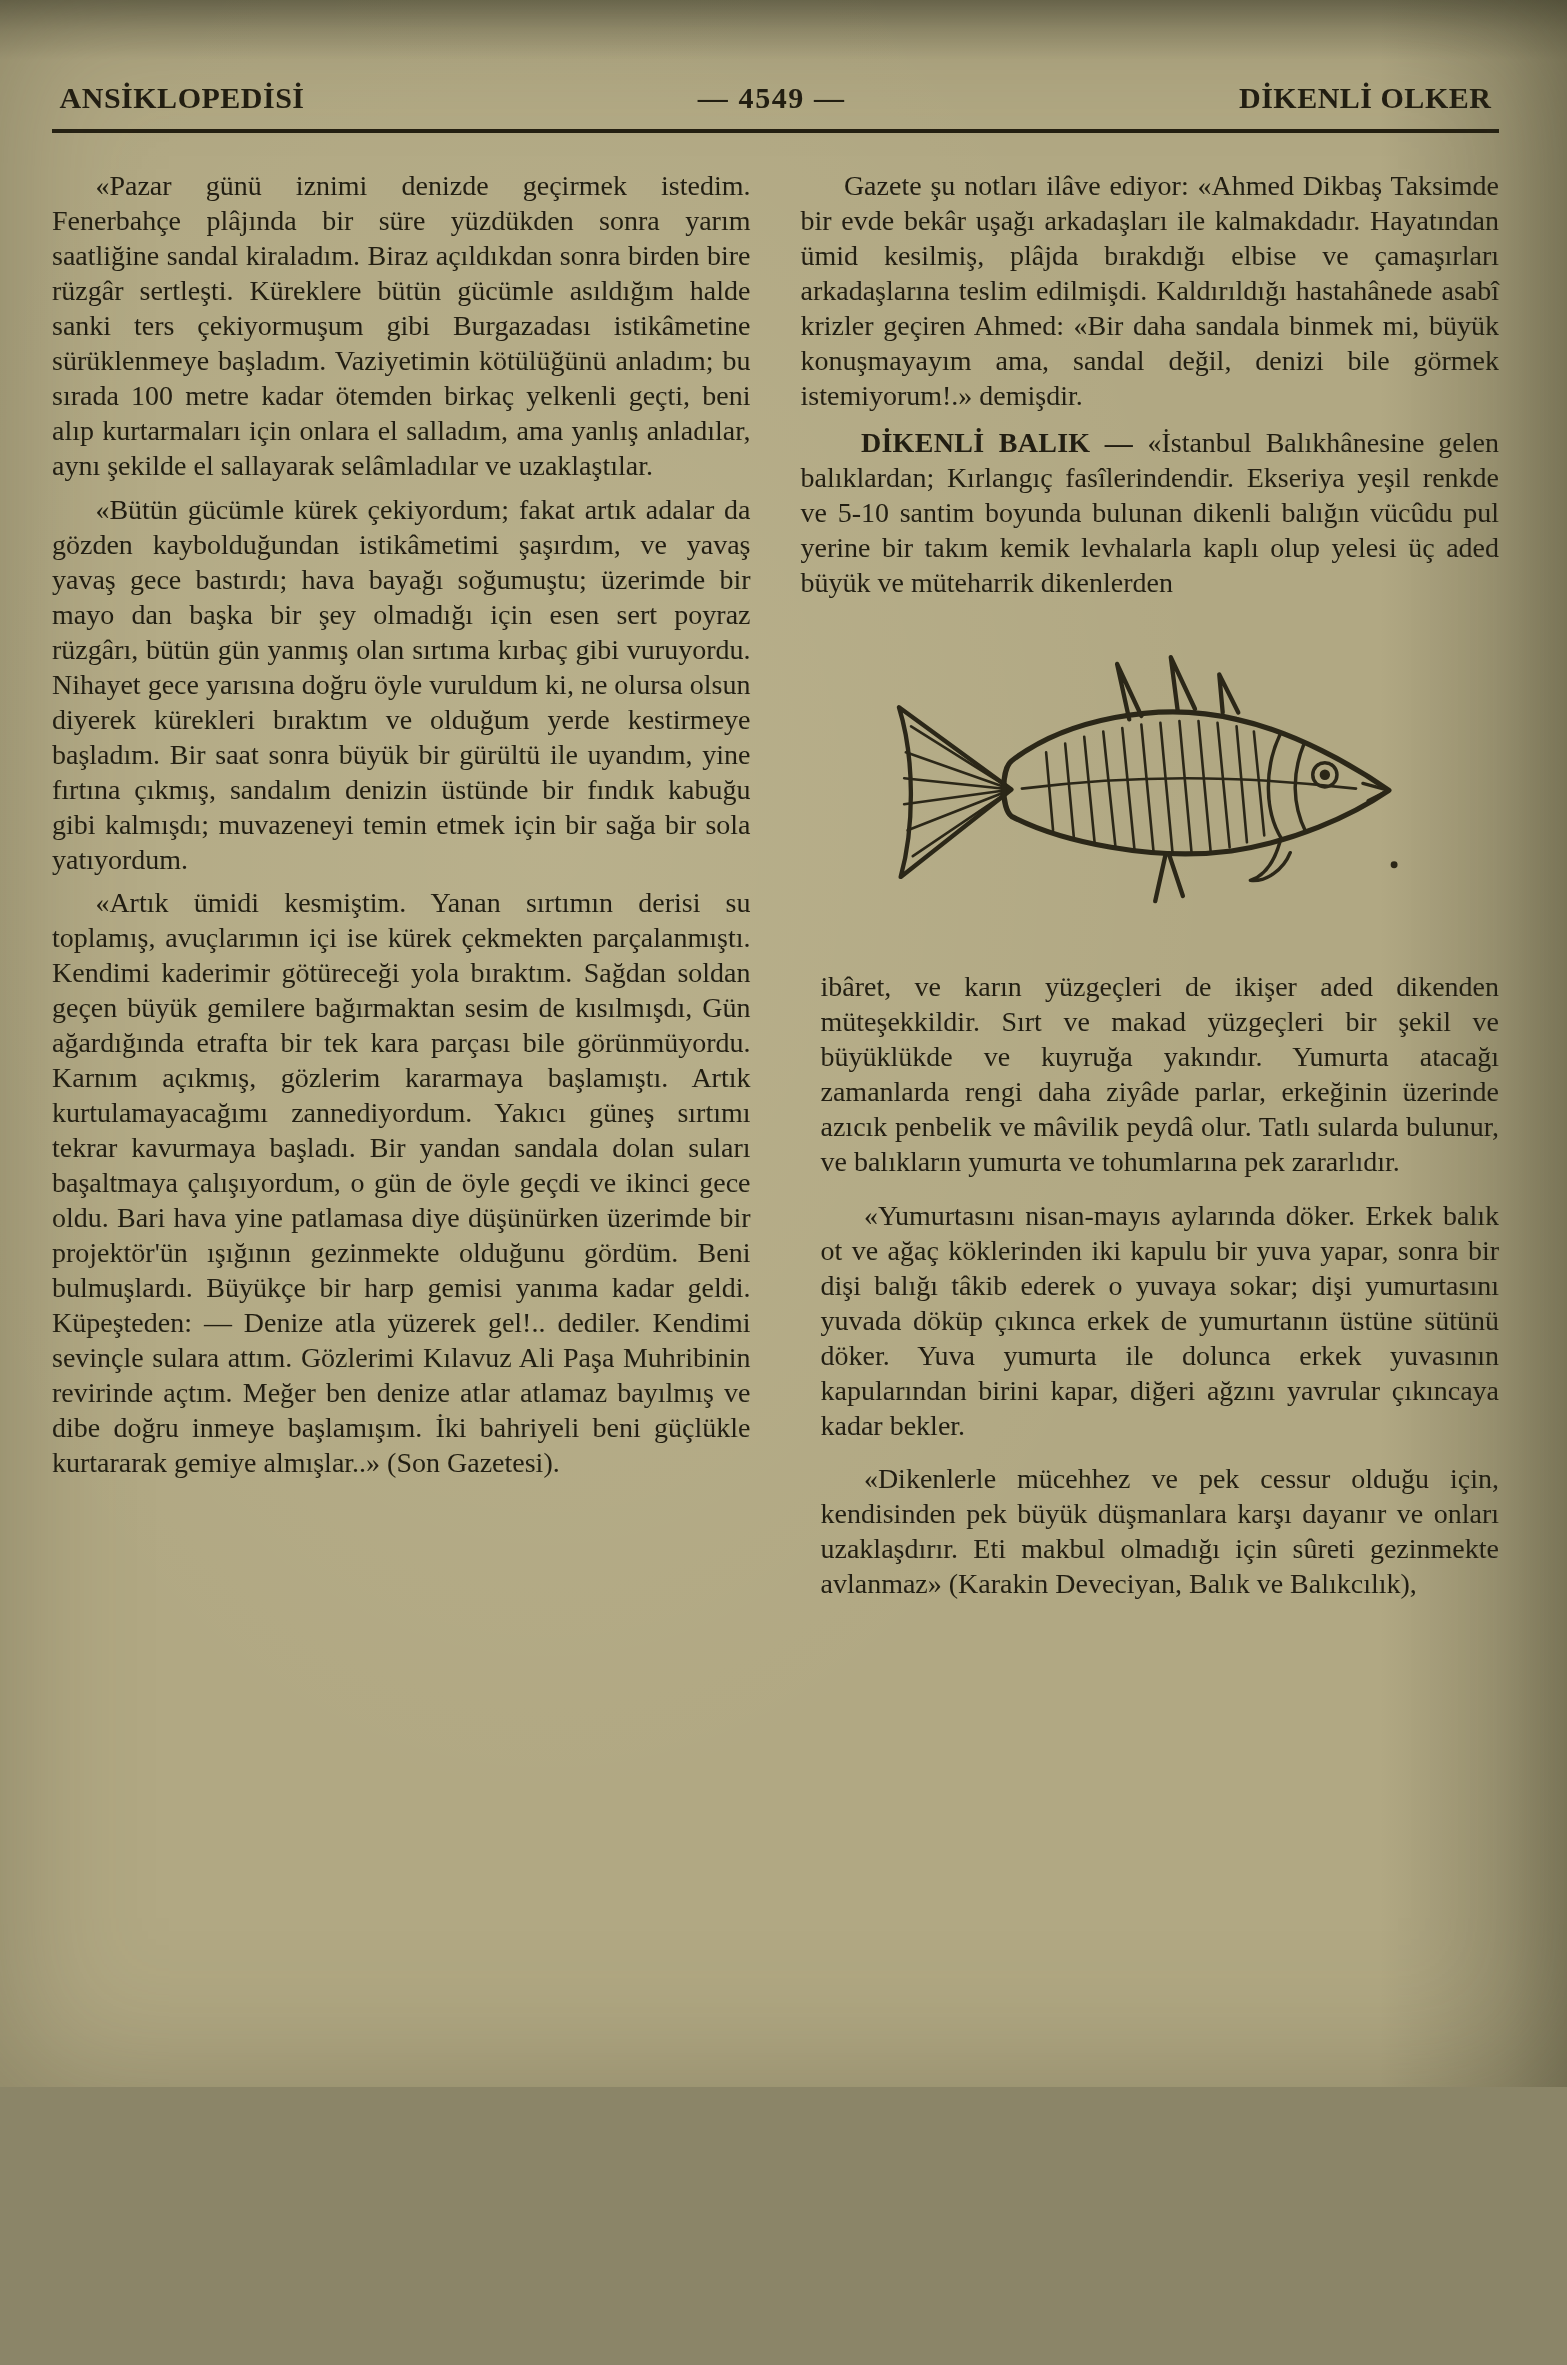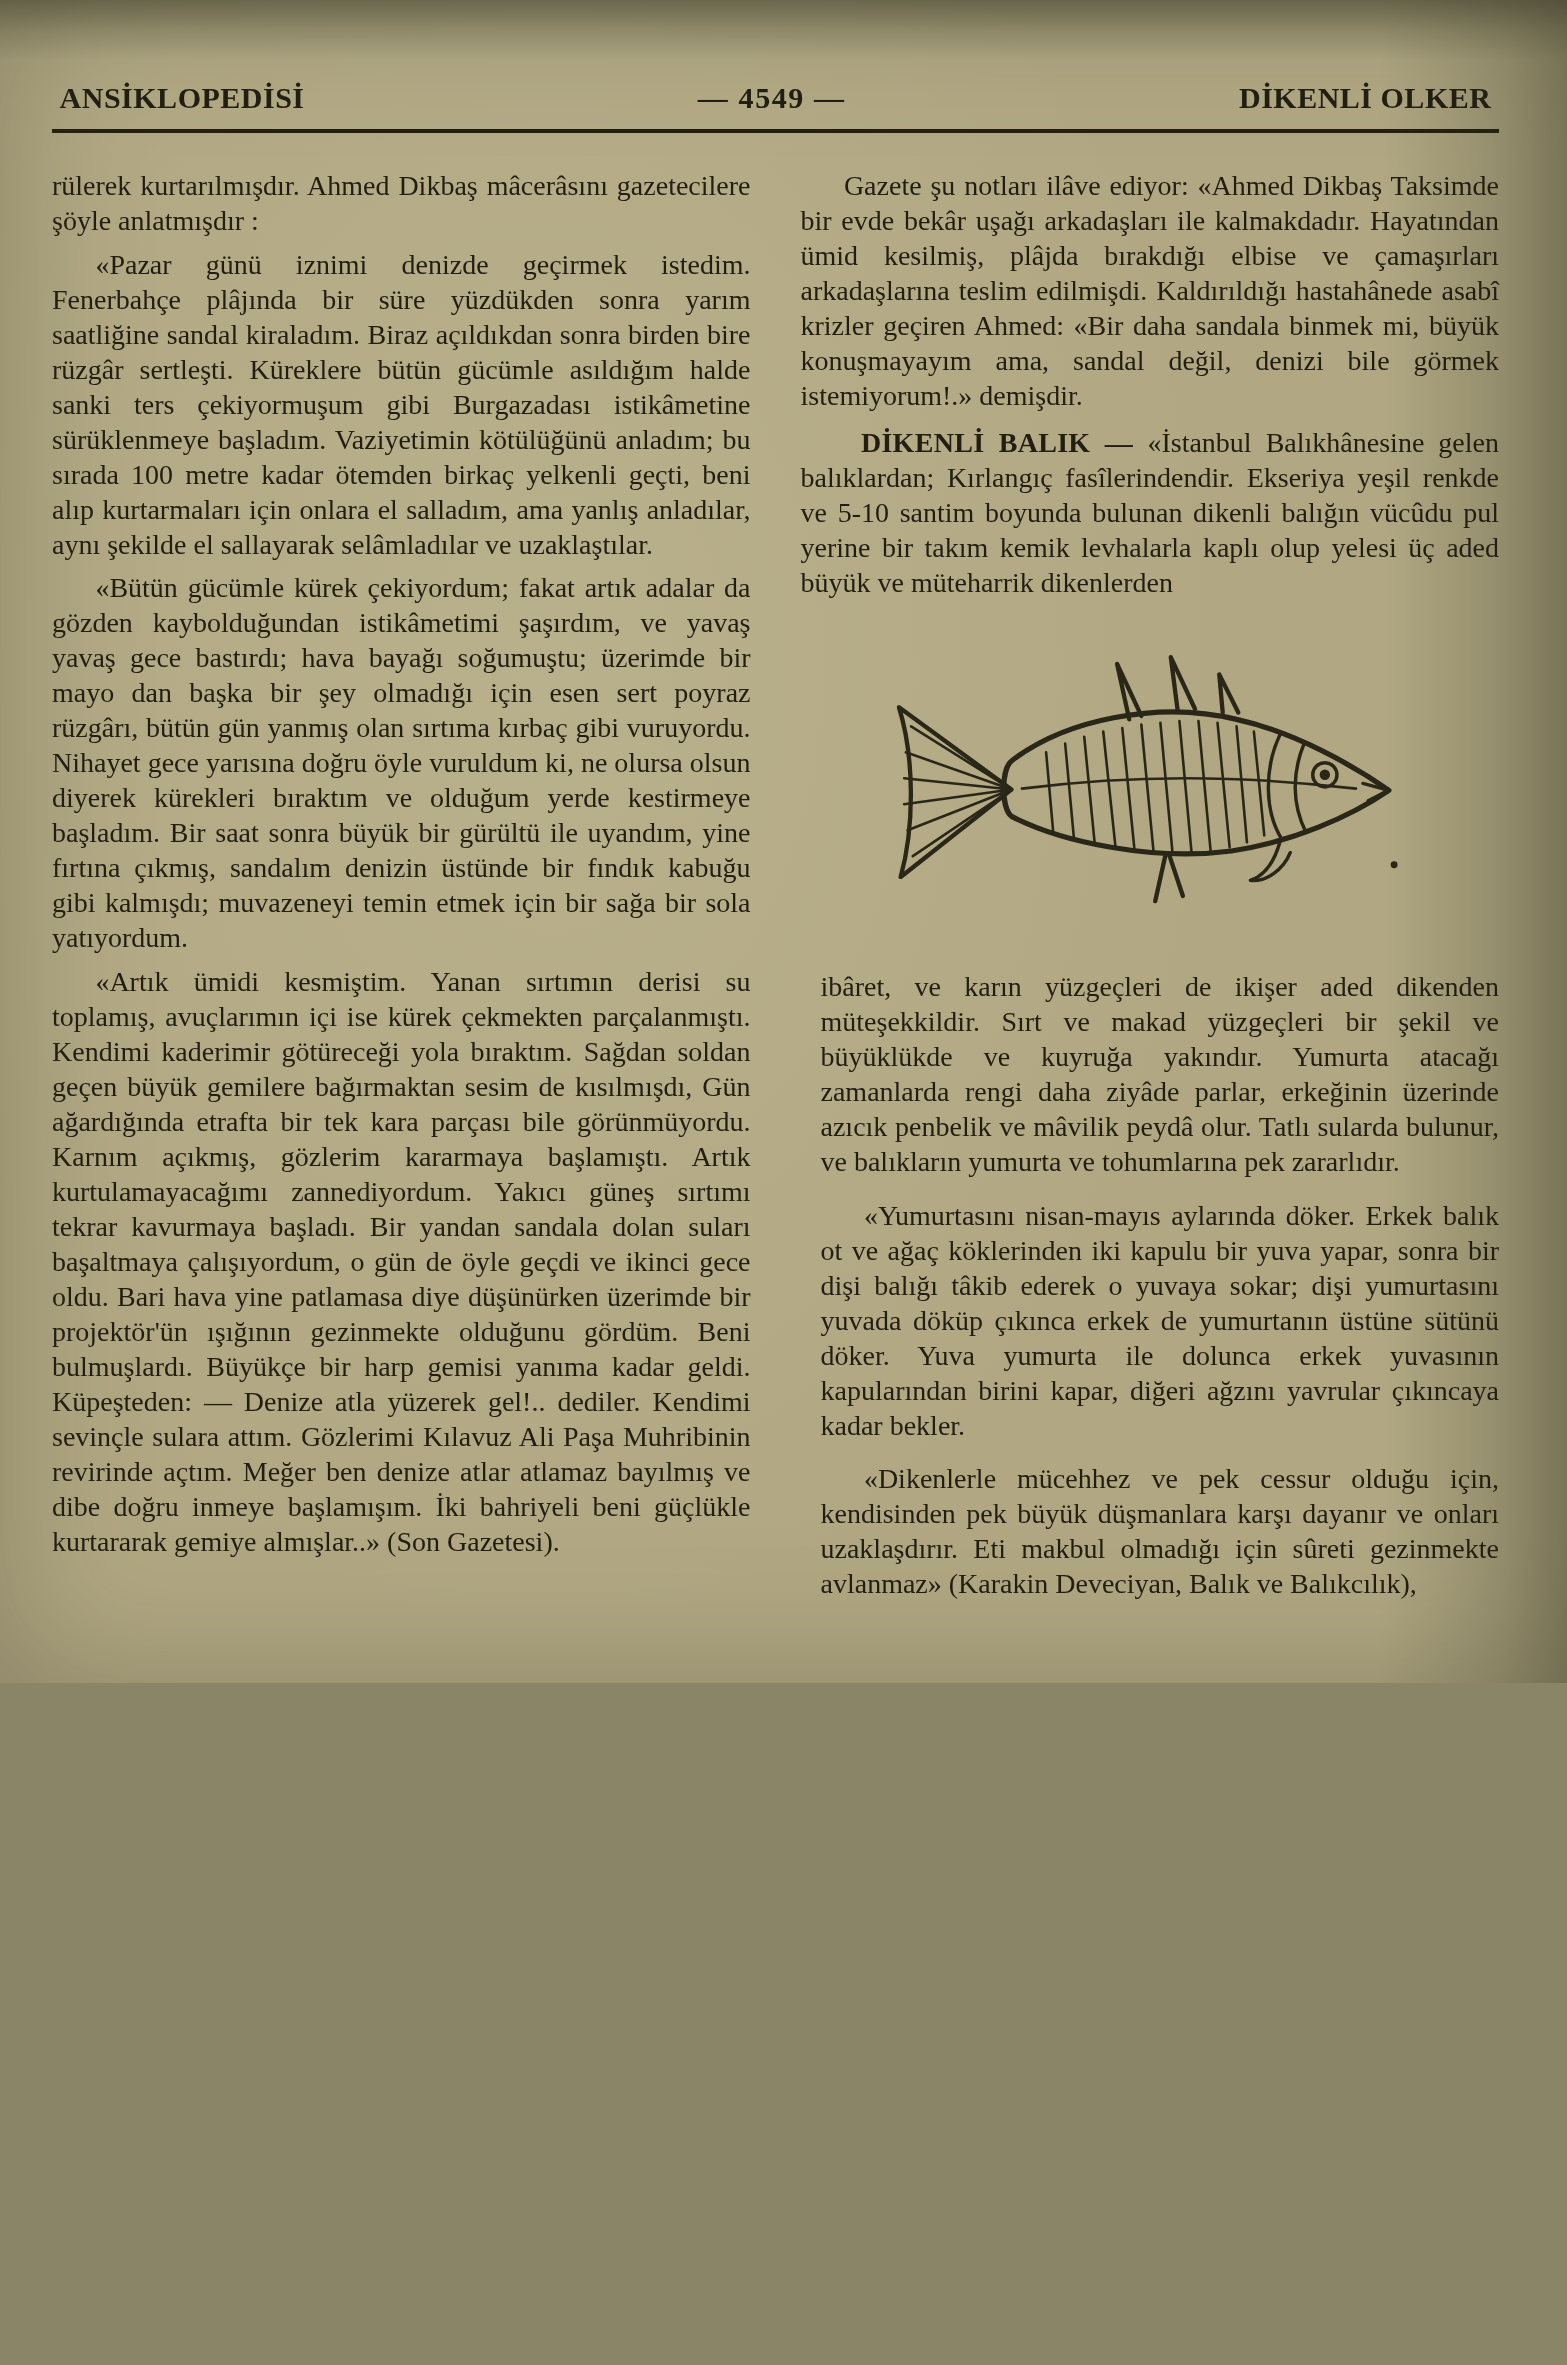--- a/index.html
+++ b/index.html
@@ -1,18 +1,18 @@
 <!DOCTYPE html>
 <html lang="tr" style="font-size:8.7px"><head>
 <meta charset="utf-8">
 <style>
   html,body{margin:0;padding:0;background:#8b8568;}
   .paper{
     position:relative;
-    width:1567px;height:1683px;
+    width:1567px;height:2087px;
     margin:0 auto;
     background:
       radial-gradient(ellipse 978px 1412px at 35% 40%, rgba(255,250,220,0.10), rgba(0,0,0,0) 70%),
       linear-gradient(to right, rgba(0,0,0,0) 88%, rgba(45,45,28,0.18) 96%, rgba(55,55,35,0.35) 100%),
       linear-gradient(to bottom, rgba(60,60,42,0.55) 0px, rgba(60,60,42,0.22) 30px, rgba(0,0,0,0) 60px),
       #b1a883;
     overflow:hidden;
     font-family:"Liberation Serif","DejaVu Serif",serif;
     color:#221e12;
     box-sizing:border-box;
@@ -53,21 +53,20 @@
   <div class="hdr">
     <span>ANSİKLOPEDİSİ</span>
     <span class="num">— 4549 —</span>
     <span>DİKENLİ OLKER</span>
   </div>
   <hr class="rule">
 
   <div class="cols">
 
     <div class="col lcol">
-        <p class="no-indent">rülerek kurtarılmışdır. Ahmed Dikbaş mâcerâsını gazetecilere şöyle anlatmışdır :</p>
         <p>«Pazar günü iznimi denizde geçirmek istedim. Fenerbahçe plâjında bir süre yüzdükden sonra yarım saatliğine sandal kiraladım. Biraz açıldıkdan sonra birden bire rüzgâr sertleşti. Küreklere bütün gücümle asıldığım halde sanki ters çekiyormuşum gibi Burgazadası istikâmetine sürüklenmeye başladım. Vaziyetimin kötülüğünü anladım; bu sırada 100 metre kadar ötemden birkaç yelkenli geçti, beni alıp kurtarmaları için onlara el salladım, ama yanlış anladılar, aynı şekilde el sallayarak selâmladılar ve uzaklaştılar.</p>
         <p>«Bütün gücümle kürek çekiyordum; fakat artık adalar da gözden kaybolduğundan istikâmetimi şaşırdım, ve yavaş yavaş gece bastırdı; hava bayağı soğumuştu; üzerimde bir mayo dan başka bir şey olmadığı için esen sert poyraz rüzgârı, bütün gün yanmış olan sırtıma kırbaç gibi vuruyordu. Nihayet gece yarısına doğru öyle vuruldum ki, ne olursa olsun diyerek kürekleri bıraktım ve olduğum yerde kestirmeye başladım. Bir saat sonra büyük bir gürültü ile uyandım, yine fırtına çıkmış, sandalım denizin üstünde bir fındık kabuğu gibi kalmışdı; muvazeneyi temin etmek için bir sağa bir sola yatıyordum.</p>
         <p>«Artık ümidi kesmiştim. Yanan sırtımın derisi su toplamış, avuçlarımın içi ise kürek çekmekten parçalanmıştı. Kendimi kaderimir götüreceği yola bıraktım. Sağdan soldan geçen büyük gemilere bağırmaktan sesim de kısılmışdı, Gün ağardığında etrafta bir tek kara parçası bile görünmüyordu. Karnım açıkmış, gözlerim kararmaya başlamıştı. Artık kurtulamayacağımı zannediyordum. Yakıcı güneş sırtımı tekrar kavurmaya başladı. Bir yandan sandala dolan suları başaltmaya çalışıyordum, o gün de öyle geçdi ve ikinci gece oldu. Bari hava yine patlamasa diye düşünürken üzerimde bir projektör'ün ışığının gezinmekte olduğunu gördüm. Beni bulmuşlardı. Büyükçe bir harp gemisi yanıma kadar geldi. Küpeşteden: — Denize atla yüzerek gel!.. dediler. Kendimi sevinçle sulara attım. Gözlerimi Kılavuz Ali Paşa Muhribinin revirinde açtım. Meğer ben denize atlar atlamaz bayılmış ve dibe doğru inmeye başlamışım. İki bahriyeli beni güçlükle kurtararak gemiye almışlar..» (Son Gazetesi).</p>
       </div>
 
     <div class="col rcol">
 
       <div>
           <p>Gazete şu notları ilâve ediyor: «Ahmed Dikbaş Taksimde bir evde bekâr uşağı arkadaşları ile kalmakdadır. Hayatından ümid kesilmiş, plâjda bırakdığı elbise ve çamaşırları arkadaşlarına teslim edilmişdi. Kaldırıldığı hastahânede asabî krizler geçiren Ahmed: «Bir daha sandala binmek mi, büyük konuşmayayım ama, sandal değil, denizi bile görmek istemiyorum!.» demişdir.</p>
         </div>

